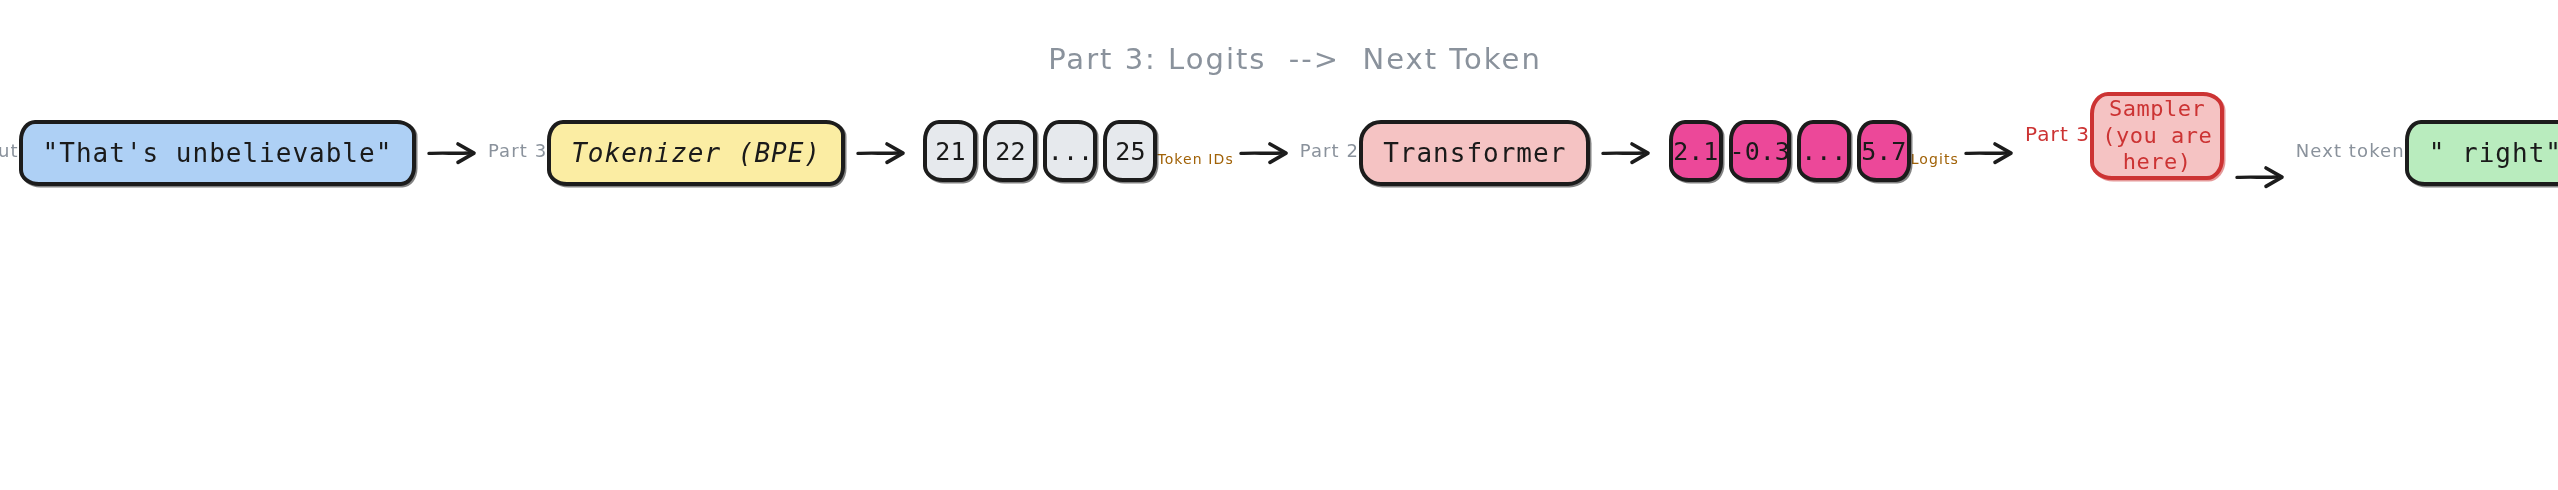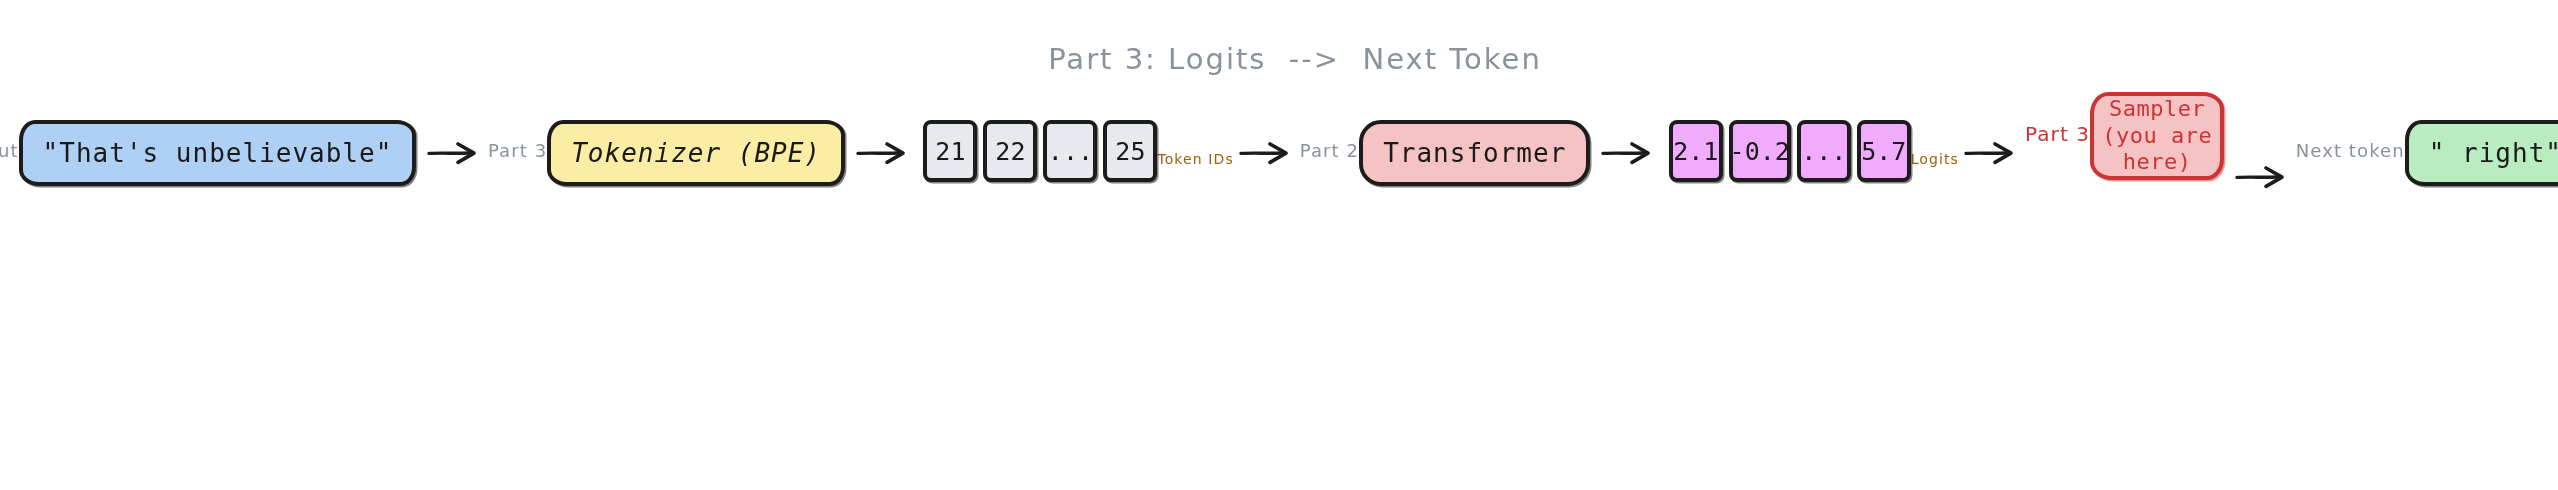--- a/index.html
+++ b/index.html
@@ -102,30 +102,29 @@
     font-size: 26px;
     letter-spacing: 1px;
     white-space: pre;
   }
   .node-cell {
     width: 54px;
     height: 62px;
     font-size: 25px;
     letter-spacing: 0px;
     white-space: pre;
-    border-radius: 8px;
   }
   .node-cell.cell-wide { width: 62px; }
 
   
   .fill-input      { background: #aed0f5; }
   .fill-tokenizer  { background: #fbeda3; font-style: italic; }
   .fill-cellgray   { background: #e6e9ed; }
   .fill-transformer{ background: #f5c3c3; border-radius: 22px; }
-  .fill-logit      { background: #f0abfc; }
+  .fill-logit      { background: #ec4899; }
   .fill-next       { background: #b9ecbe; }
 
   
   .node-sampler {
     background: #f5c3c3;
     border: 4px solid #cc3333;
     color: #cc3333;
     width: 134px;
     height: 88px;
     flex-direction: column;
@@ -217,21 +216,21 @@
     <svg width="54" height="24" viewBox="0 0 54 24" aria-hidden="true">
       <path d="M1 12.4 C14 11.8, 28 12.6, 41 12.0" stroke="#1c1c1c" stroke-width="3.4" fill="none" stroke-linecap="round"></path>
       <path d="M30 3.0 L46 12.1 L30 21.4" stroke="#1c1c1c" stroke-width="3.6" fill="none" stroke-linecap="round" stroke-linejoin="round"></path>
     </svg>
   </div>
 
   <div class="stage">
     <div class="stage-top-label spacer-label">&nbsp;</div>
     <div class="box-row">
       <div class="node node-cell fill-logit">2.1</div>
-      <div class="node node-cell cell-wide fill-logit">-0.2</div>
+      <div class="node node-cell cell-wide fill-logit">-0.3</div>
       <div class="node node-cell fill-logit">...</div>
       <div class="node node-cell fill-logit">5.7</div>
     </div>
     <div class="stage-bottom-label">Logits</div>
   </div>
 
   <div class="arrow">
     <svg width="54" height="24" viewBox="0 0 54 24" aria-hidden="true">
       <path d="M1 12.4 C14 11.8, 28 12.6, 41 12.0" stroke="#1c1c1c" stroke-width="3.4" fill="none" stroke-linecap="round"></path>
       <path d="M30 3.0 L46 12.1 L30 21.4" stroke="#1c1c1c" stroke-width="3.6" fill="none" stroke-linecap="round" stroke-linejoin="round"></path>

